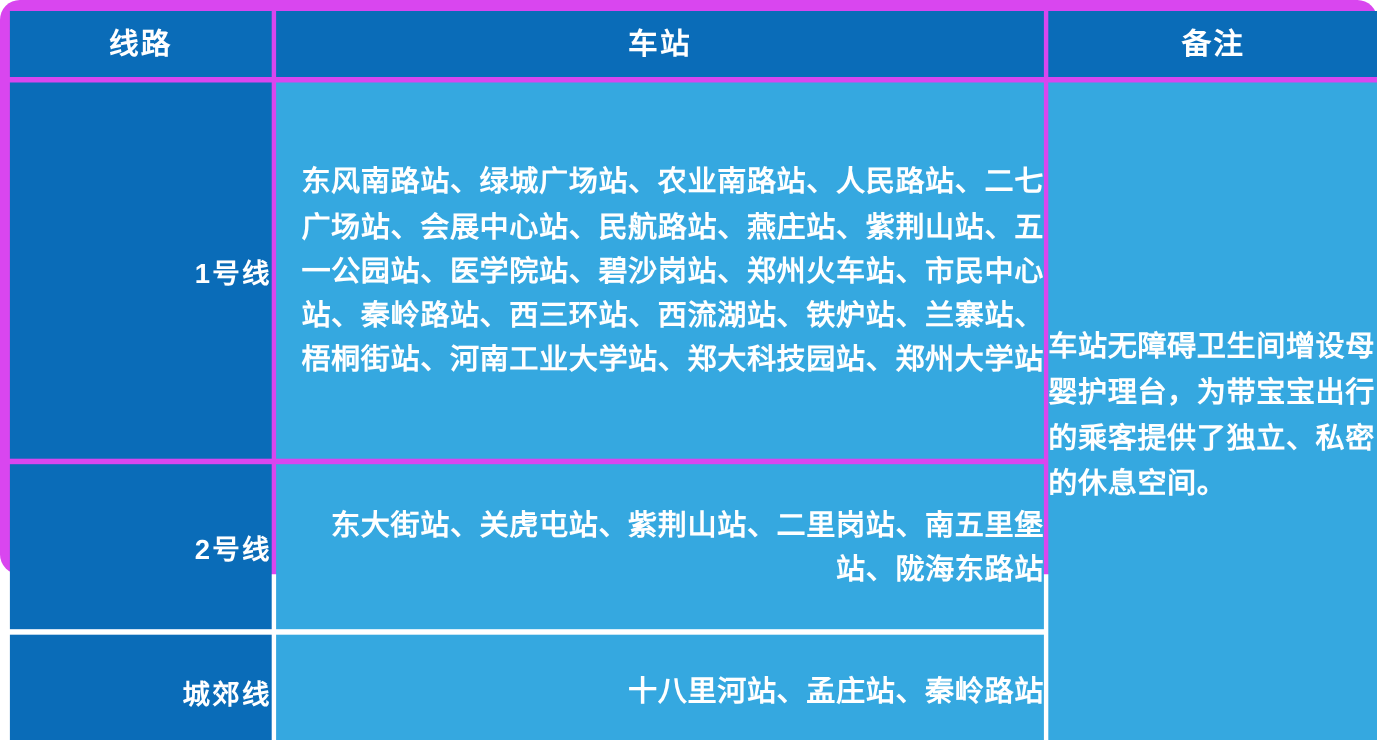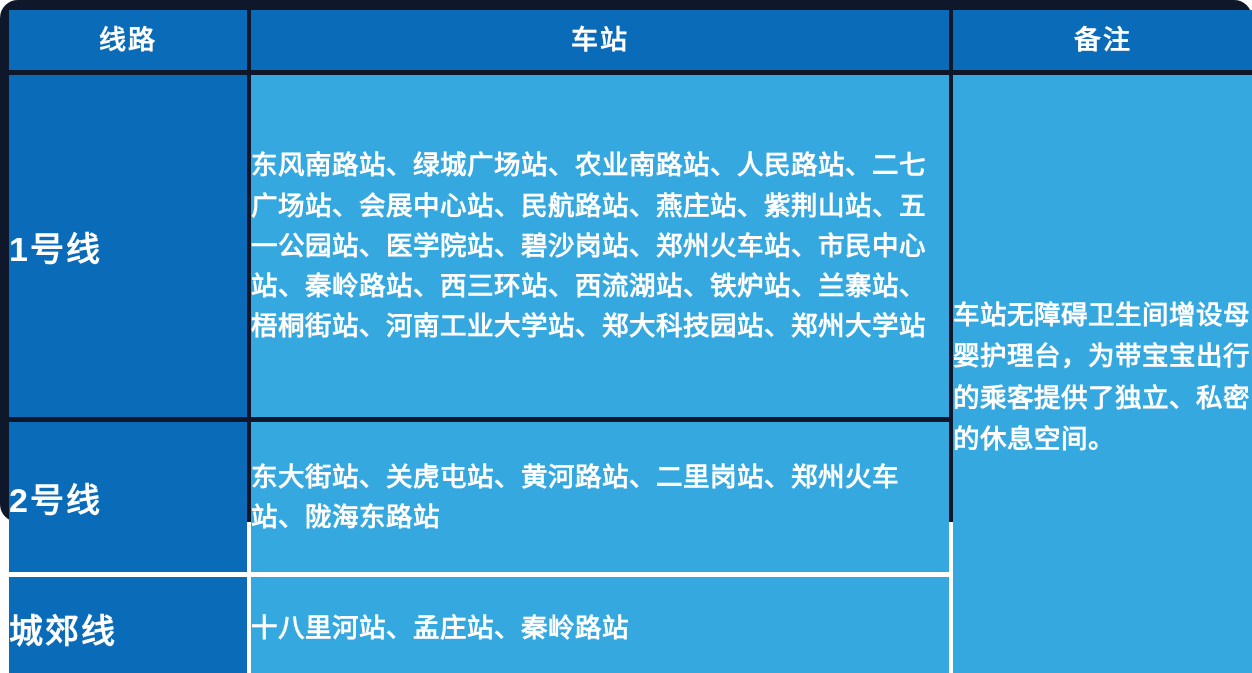--- a/index.html
+++ b/index.html
@@ -14,21 +14,21 @@
     font-family: "Liberation Sans", "DejaVu Sans", sans-serif;
     overflow: hidden;
   }
 
   .table-wrap {
     position: relative;
     width: 1252px;
     height: 522px;
     box-sizing: border-box;
     padding: 5px 0 8px 5px;
-    background: #0f172a;
+    background: #d946ef;
     border-radius: 18px;
   }
 
   .rail-table {
     width: 100%;
     height: 100%;
     border-collapse: separate;
     border-spacing: 4px 5px;
     table-layout: fixed;
   }
@@ -54,36 +54,36 @@
 
   
   .col-line   { width: 238px; }
   .col-sta    { width: 698px; }
   .col-note   { width: 300px; }
 
   
   .line-cell {
     background: #0a6cb8;
     color: #ffffff;
-    text-align: left;
+    text-align: right;
     font-weight: bold;
-    font-size: 34px;
+    font-size: 25px;
     letter-spacing: 2px;
   }
 
   
   .sta-cell {
     background: #35a8e0;
     color: #ffffff;
     font-weight: bold;
     font-size: 26.5px;
     line-height: 1.52;
     letter-spacing: 0.5px;
     padding: 0 14px 0 16px;
-    text-align: left;
+    text-align: right;
   }
   .sta-cell.one   { vertical-align: middle; }
   .sta-cell .txt  { display: block; }
 
   
   .note-cell {
     background: #35a8e0;
     color: #ffffff;
     font-weight: bold;
     font-size: 26.5px;
@@ -122,21 +122,21 @@
         <td class="sta-cell one">
           <span class="txt">东风南路站、绿城广场站、农业南路站、人民路站、二七广场站、会展中心站、民航路站、燕庄站、紫荆山站、五一公园站、医学院站、碧沙岗站、郑州火车站、市民中心站、秦岭路站、西三环站、西流湖站、铁炉站、兰寨站、梧桐街站、河南工业大学站、郑大科技园站、郑州大学站</span>
         </td>
         <td class="note-cell" rowspan="3">
           <span class="txt">车站无障碍卫生间增设母婴护理台，为带宝宝出行的乘客提供了独立、私密的休息空间。</span>
         </td>
       </tr>
       <tr class="row-2">
         <td class="line-cell">2号线</td>
         <td class="sta-cell one">
-          <span class="txt">东大街站、关虎屯站、黄河路站、二里岗站、郑州火车站、陇海东路站</span>
+          <span class="txt">东大街站、关虎屯站、紫荆山站、二里岗站、南五里堡站、陇海东路站</span>
         </td>
       </tr>
       <tr class="row-3">
         <td class="line-cell">城郊线</td>
         <td class="sta-cell one">
           <span class="txt">十八里河站、孟庄站、秦岭路站</span>
         </td>
       </tr>
     </tbody>
   </table>

